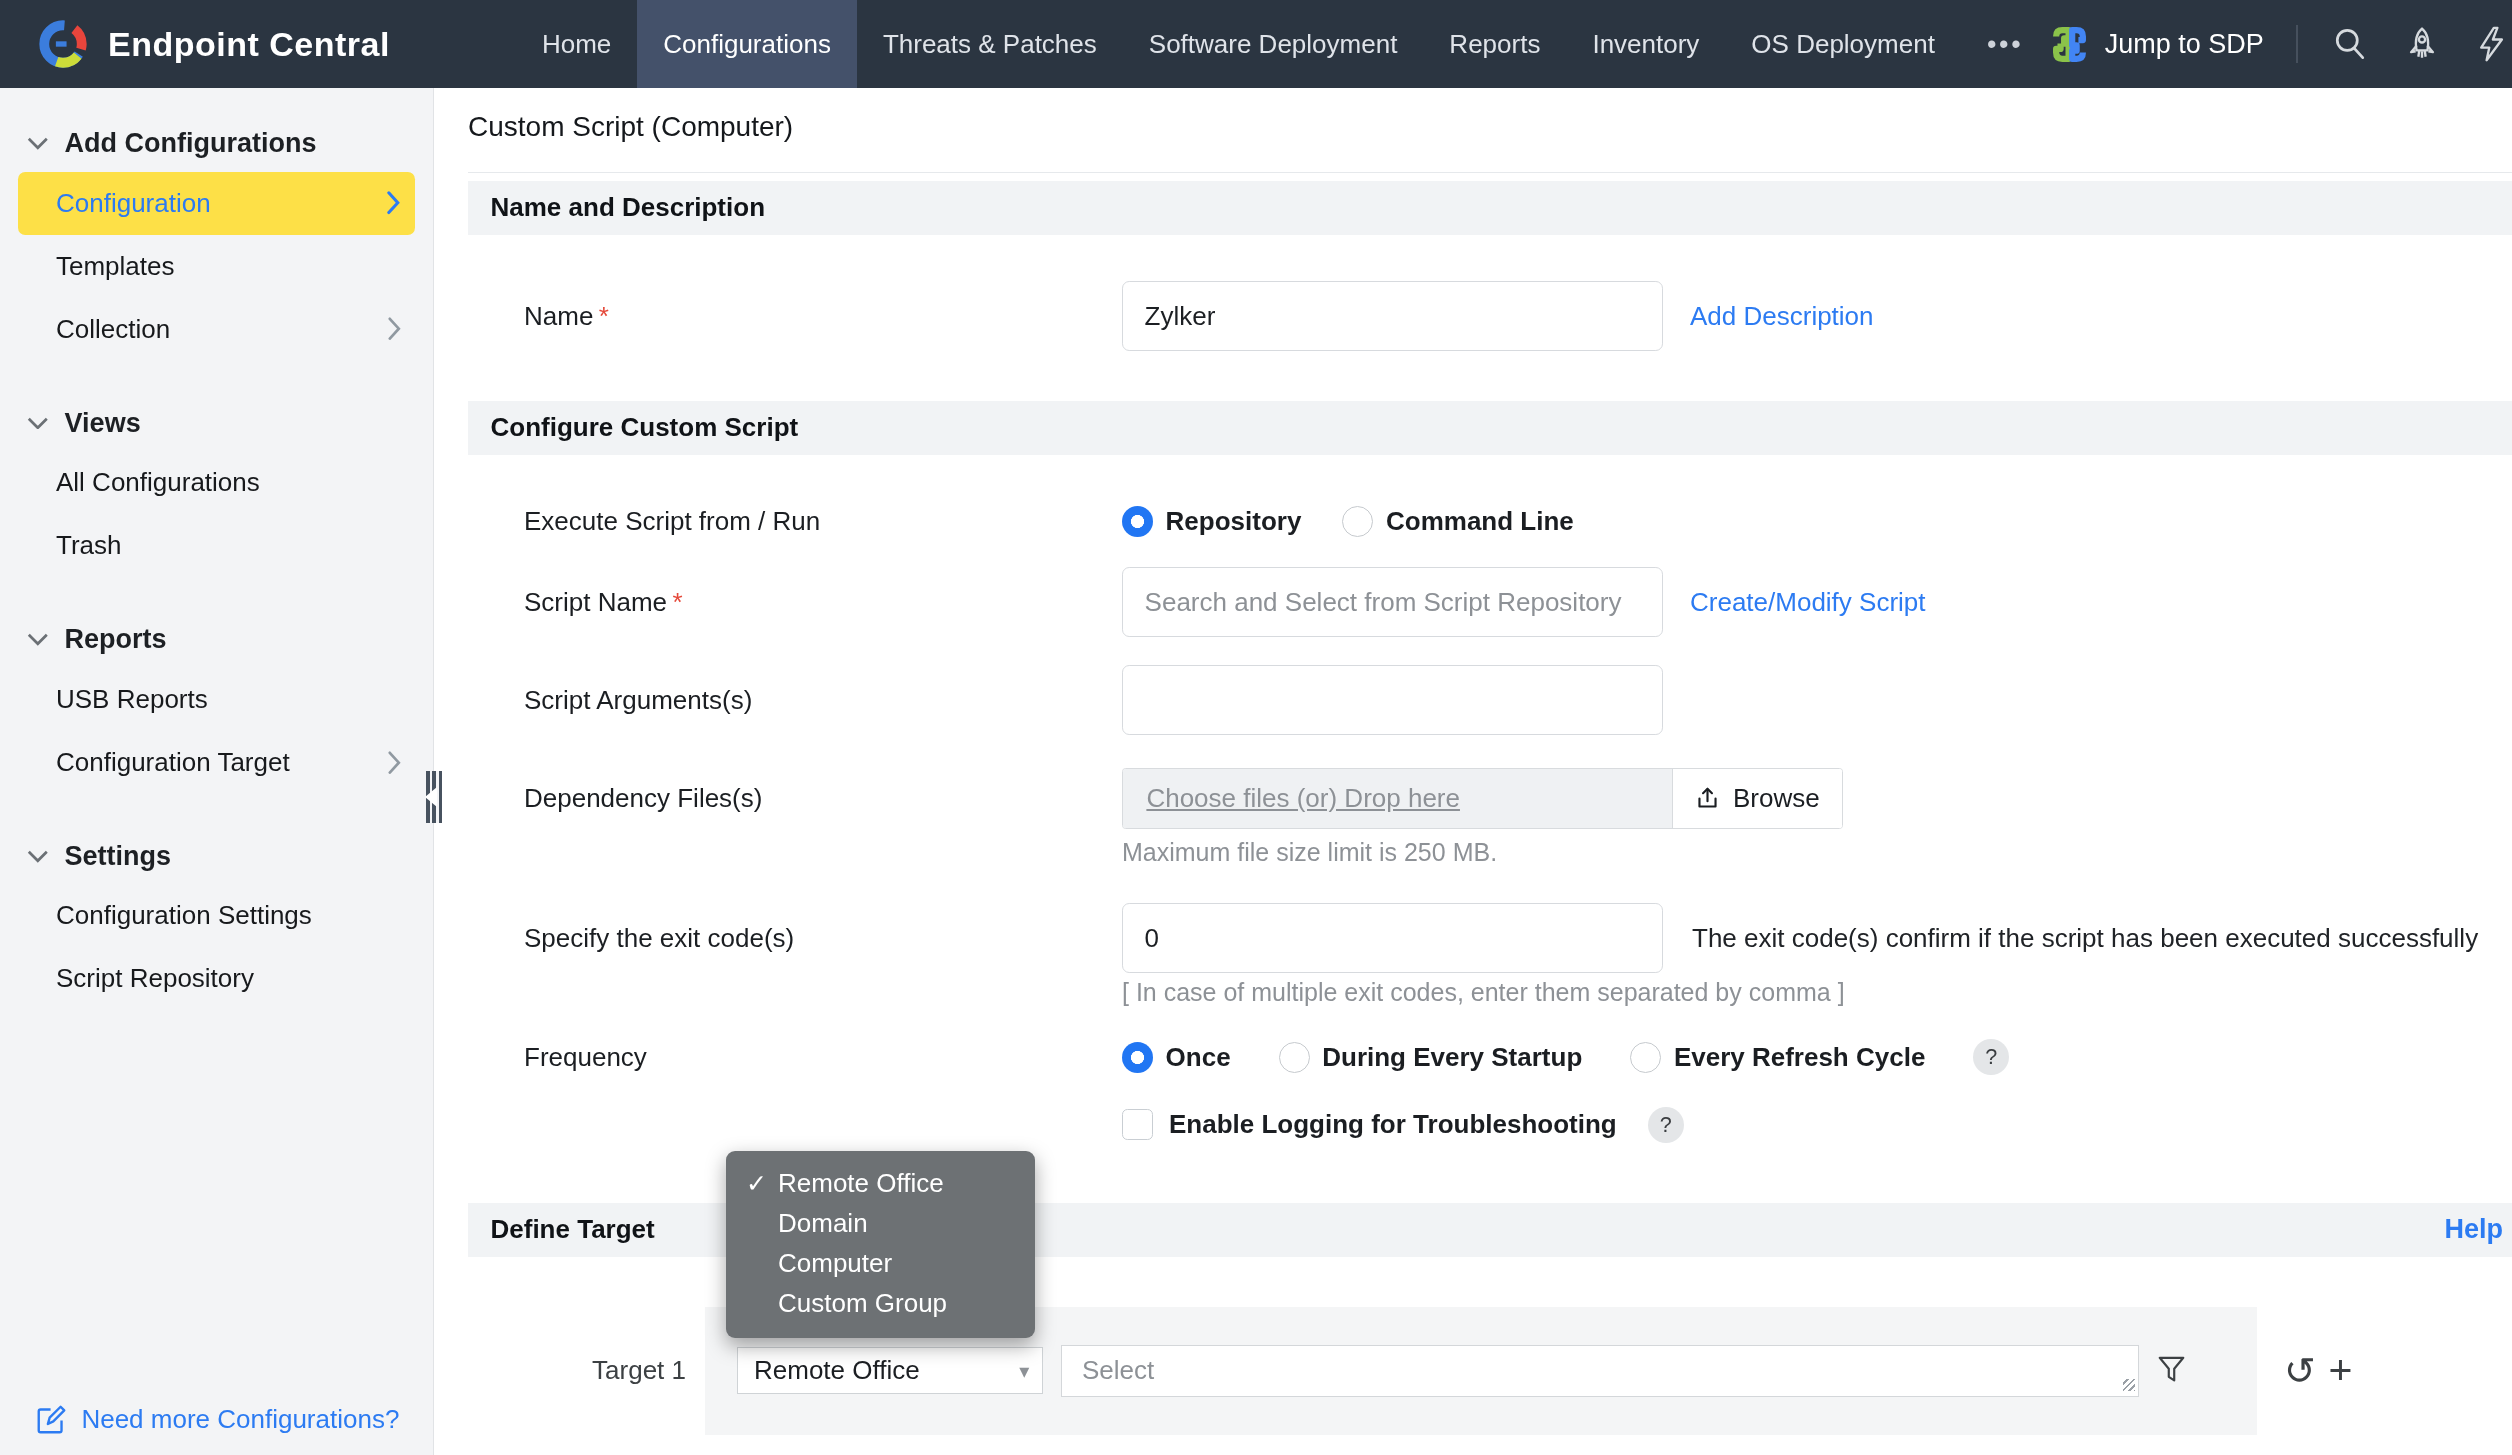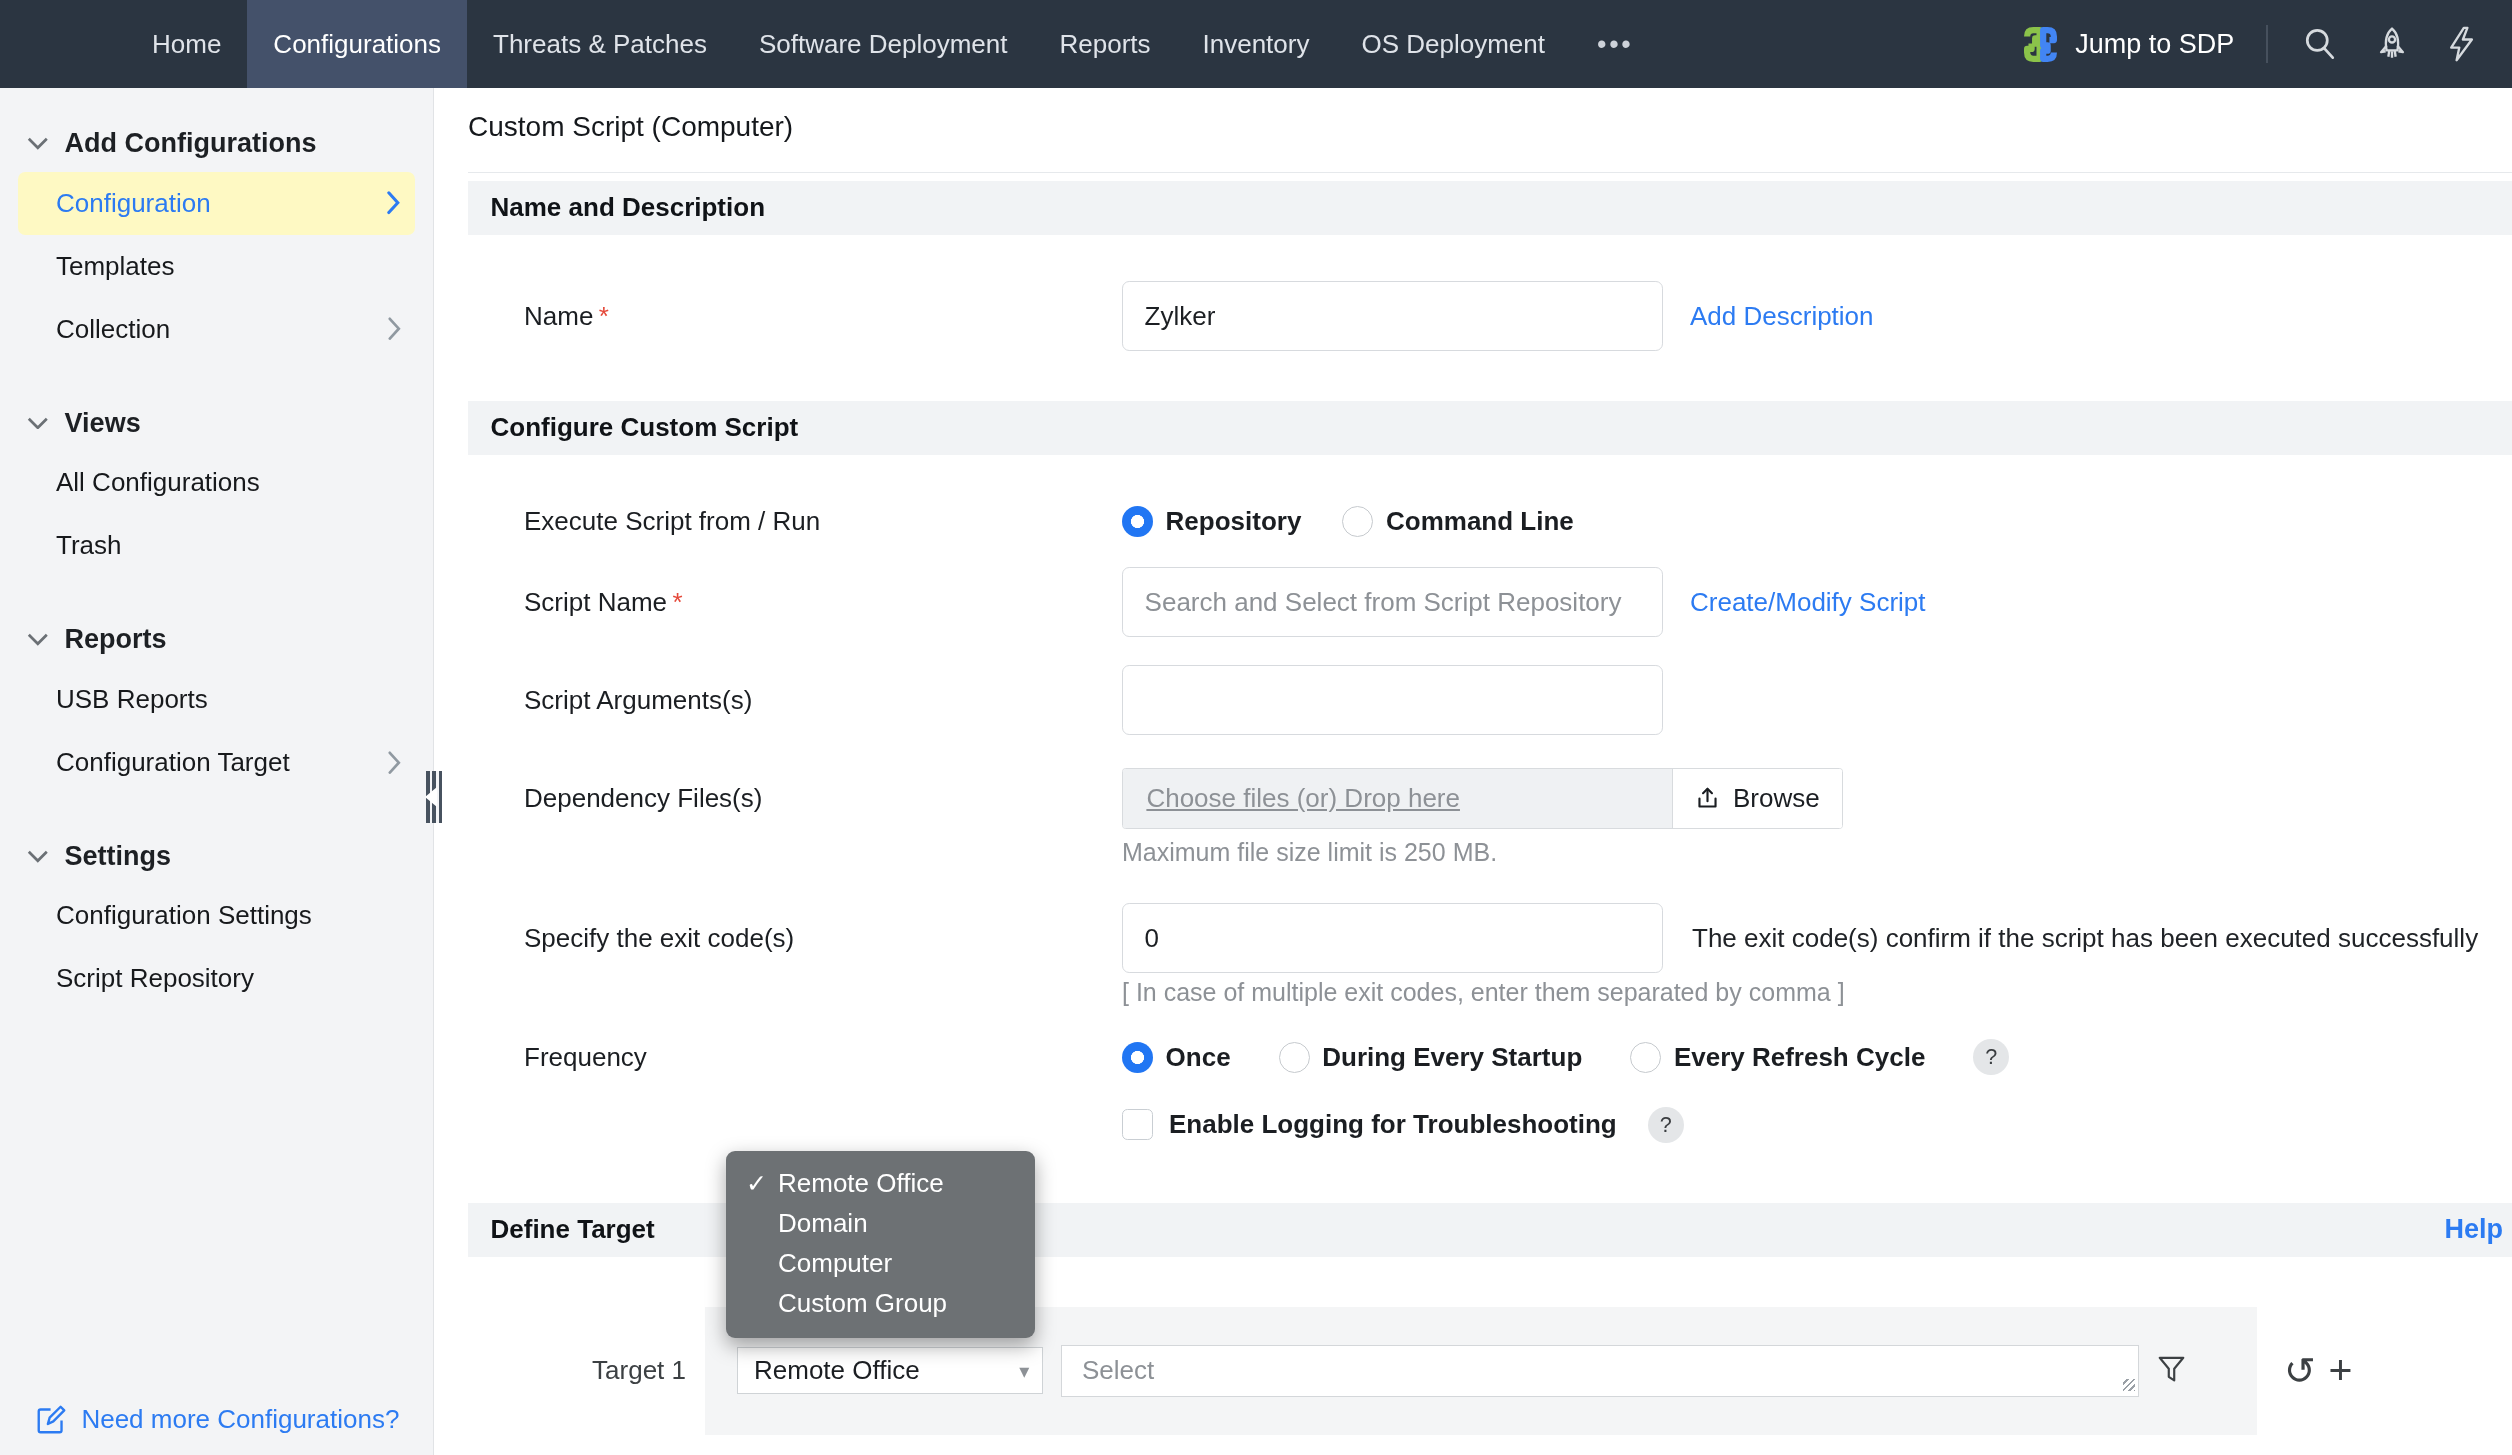--- a/index.html
+++ b/index.html
@@ -43,21 +43,21 @@
   .side-header {
     display: flex; align-items: center; gap: 16px; padding-left: 27px;
     font-size: 27px; font-weight: 700; color: #1d2024; margin-bottom: 12.6px; cursor: pointer;
   }
   .side-item {
     position: relative; display: flex; align-items: center;
     height: 63px; padding-left: 56px; font-size: 26px; color: #17191c; cursor: pointer;
   }
   .side-item .chev-r { position: absolute; right: 32px; }
   .side-item.active {
-    background: #fef9c3; color: #2c7bf2; border-radius: 7.2px;
+    background: #fde047; color: #2c7bf2; border-radius: 7.2px;
     margin: 0 18px 0 18px; padding-left: 38px; text-align: center;
   }
   .side-item.active .chev-r { right: 14.4px; }
   .collapse-handle {
     position: absolute; right: -9px; top: 683px; width: 16px; height: 52px; z-index: 6;
     background: repeating-linear-gradient(90deg,#47525f 0 3.6px,#f3f4f6 3.6px 6.3px,#47525f 6.3px 10px,#f3f4f6 10px 12.6px,#47525f 12.6px 16px);
     cursor: col-resize;
   }
   .collapse-handle::after {
     content:""; position: absolute; top: 16px; left: -0.9px;
@@ -175,20 +175,32 @@
   
   svg { display: block; }
   .chev-d-svg { stroke: #6b7075; }
 </style>
 </head>
 <body>
 
 <div class="app">
 
   <div class="navbar">
+    <div class="brand">
+      <span>
+        <svg width="50" height="50" viewBox="0 0 56 56">
+          <circle cx="28" cy="28" r="21" fill="none" stroke="#3b7ddd" stroke-width="11" stroke-dasharray="88 44" stroke-dashoffset="-12" stroke-linecap="butt"></circle>
+          <circle cx="28" cy="28" r="21" fill="none" stroke="#e8453c" stroke-width="11" stroke-dasharray="26 106" stroke-dashoffset="-112"></circle>
+          <circle cx="28" cy="28" r="21" fill="none" stroke="#cddc39" stroke-width="11" stroke-dasharray="26 106" stroke-dashoffset="-146"></circle>
+          <rect x="20" y="25" width="18" height="6" fill="#2b3541"></rect>
+          <rect x="20" y="25" width="12" height="6" fill="#3b7ddd"></rect>
+        </svg>
+      </span>
+      <span class="brand-name">Endpoint Central</span>
+    </div>
     <div class="nav-items">
       <div class="nav-item">Home</div>
       <div class="nav-item active">Configurations</div>
       <div class="nav-item">Threats &amp; Patches</div>
       <div class="nav-item">Software Deployment</div>
       <div class="nav-item">Reports</div>
       <div class="nav-item">Inventory</div>
       <div class="nav-item">OS Deployment</div>
       <div class="nav-item overflow">•••</div>
     </div>

